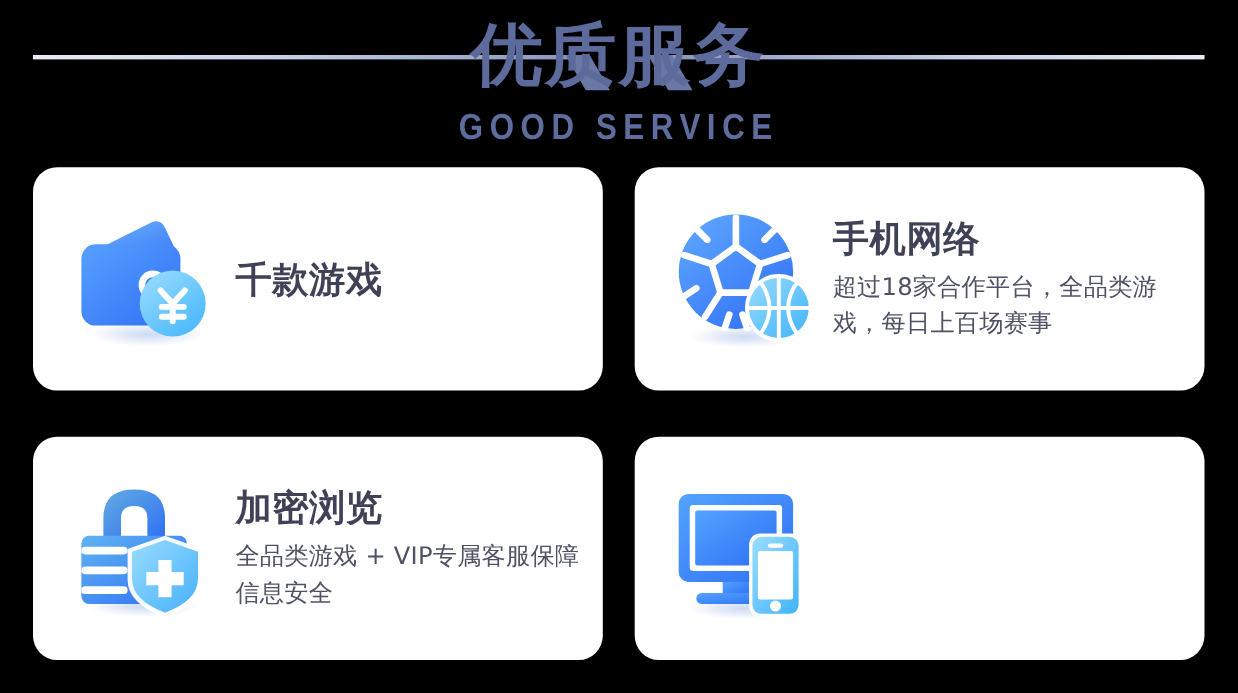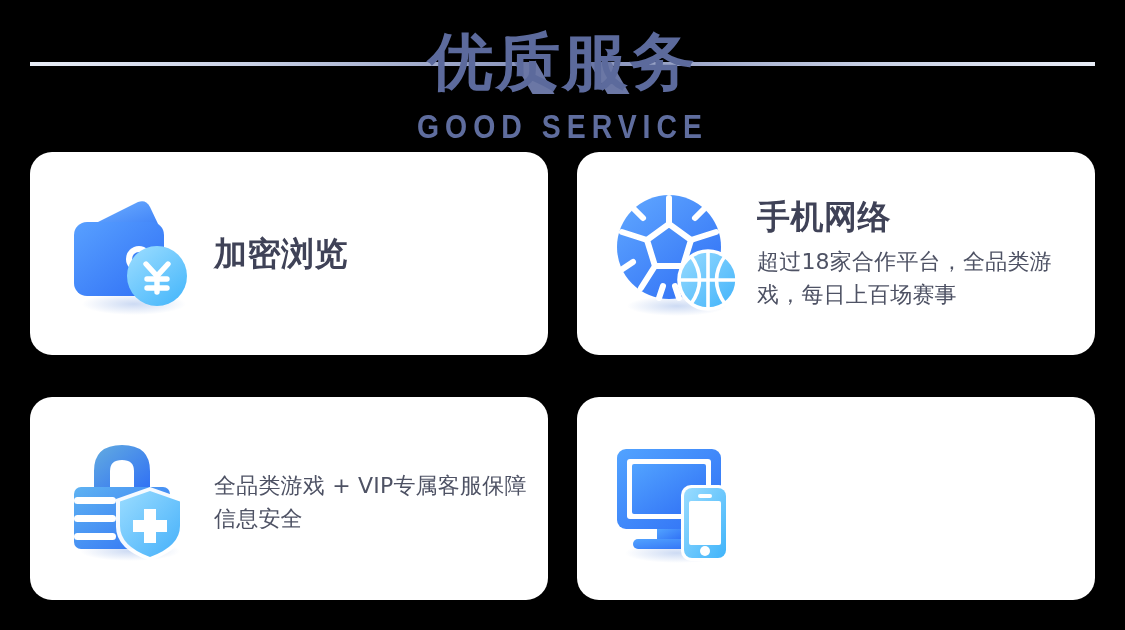--- a/index.html
+++ b/index.html
@@ -5,21 +5,21 @@
   * { box-sizing: border-box; margin: 0; padding: 0; }
   html, body {
     width: 1125px; height: 630px;
     background: #000;
     font-family: "Liberation Sans", "DejaVu Sans", sans-serif;
     overflow: hidden;
   }
   .page { position: relative; width: 1125px; height: 630px; background: #000; }
 
   
-  .header { position: absolute; left: 0; top: 12px; width: 1125px; height: 146px; }
+  .header { position: absolute; left: 0; top: 0; width: 1125px; height: 146px; }
 
   .deco { position: absolute; top: 50px; height: 5px; }
   .deco-left  { left: 30px;  width: 490px; }
   .deco-right { right: 30px; width: 490px; }
   .deco-line { position: absolute; top: 0; height: 4px; width: 100%; }
   .deco-left .deco-line {
     background: linear-gradient(to right, #e9edf7 0%, #c9d1e6 45%, #8b96bd 100%);
   }
   .deco-right .deco-line {
     background: linear-gradient(to left, #e9edf7 0%, #c9d1e6 45%, #8b96bd 100%);
@@ -130,21 +130,21 @@
           <circle cx="97" cy="92" r="30" fill="url(#wc)"></circle>
           <g stroke="#ffffff" stroke-width="5.4" stroke-linecap="round" fill="none">
             <path d="M86 80 L97 92 L108 80"></path>
             <path d="M87 95 H107"></path>
             <path d="M87 104 H107"></path>
             <path d="M97 92 V108"></path>
           </g>
         </svg>
       </div>
       <div class="card-text">
-        <div class="card-title">加密浏览</div>
+        <div class="card-title">千款游戏</div>
       </div>
     </div>
 
     <div class="card card-2">
       <div class="icon-wrap">
         <svg viewBox="0 0 140 140" xmlns="http://www.w3.org/2000/svg">
           <defs>
             <linearGradient id="sg" x1="0.1" y1="0" x2="0.9" y2="1">
               <stop offset="0" stop-color="#5fa6ff"></stop>
                 <stop offset="1" stop-color="#2f6ff5"></stop>
@@ -218,20 +218,21 @@
             <rect x="14" y="68" width="42" height="7" rx="3.5"></rect>
             <rect x="14" y="86" width="42" height="7" rx="3.5"></rect>
             <rect x="14" y="104" width="42" height="7" rx="3.5"></rect>
           </g>
           <path d="M90 58 L124 70 V98 Q124 120 90 132 Q56 120 56 98 V70 Z" fill="#ffffff" opacity="0.95"></path>
           <path d="M90 62 L120 72.5 V97 Q120 117 90 128 Q60 117 60 97 V72.5 Z" fill="url(#sh)"></path>
           <path d="M84 80 H96 V91 H107 V103 H96 V114 H84 V103 H73 V91 H84 Z" fill="#ffffff"></path>
         </svg>
       </div>
       <div class="card-text">
+        <div class="card-title">加密浏览</div>
         <div class="card-sub">全品类游戏 + VIP专属客服保障信息安全</div>
       </div>
     </div>
 
     <div class="card card-4">
       <div class="icon-wrap">
         <svg viewBox="0 0 140 140" xmlns="http://www.w3.org/2000/svg">
           <defs>
             <linearGradient id="mg" x1="0" y1="0" x2="1" y2="1">
               <stop offset="0" stop-color="#52a3ff"></stop>

